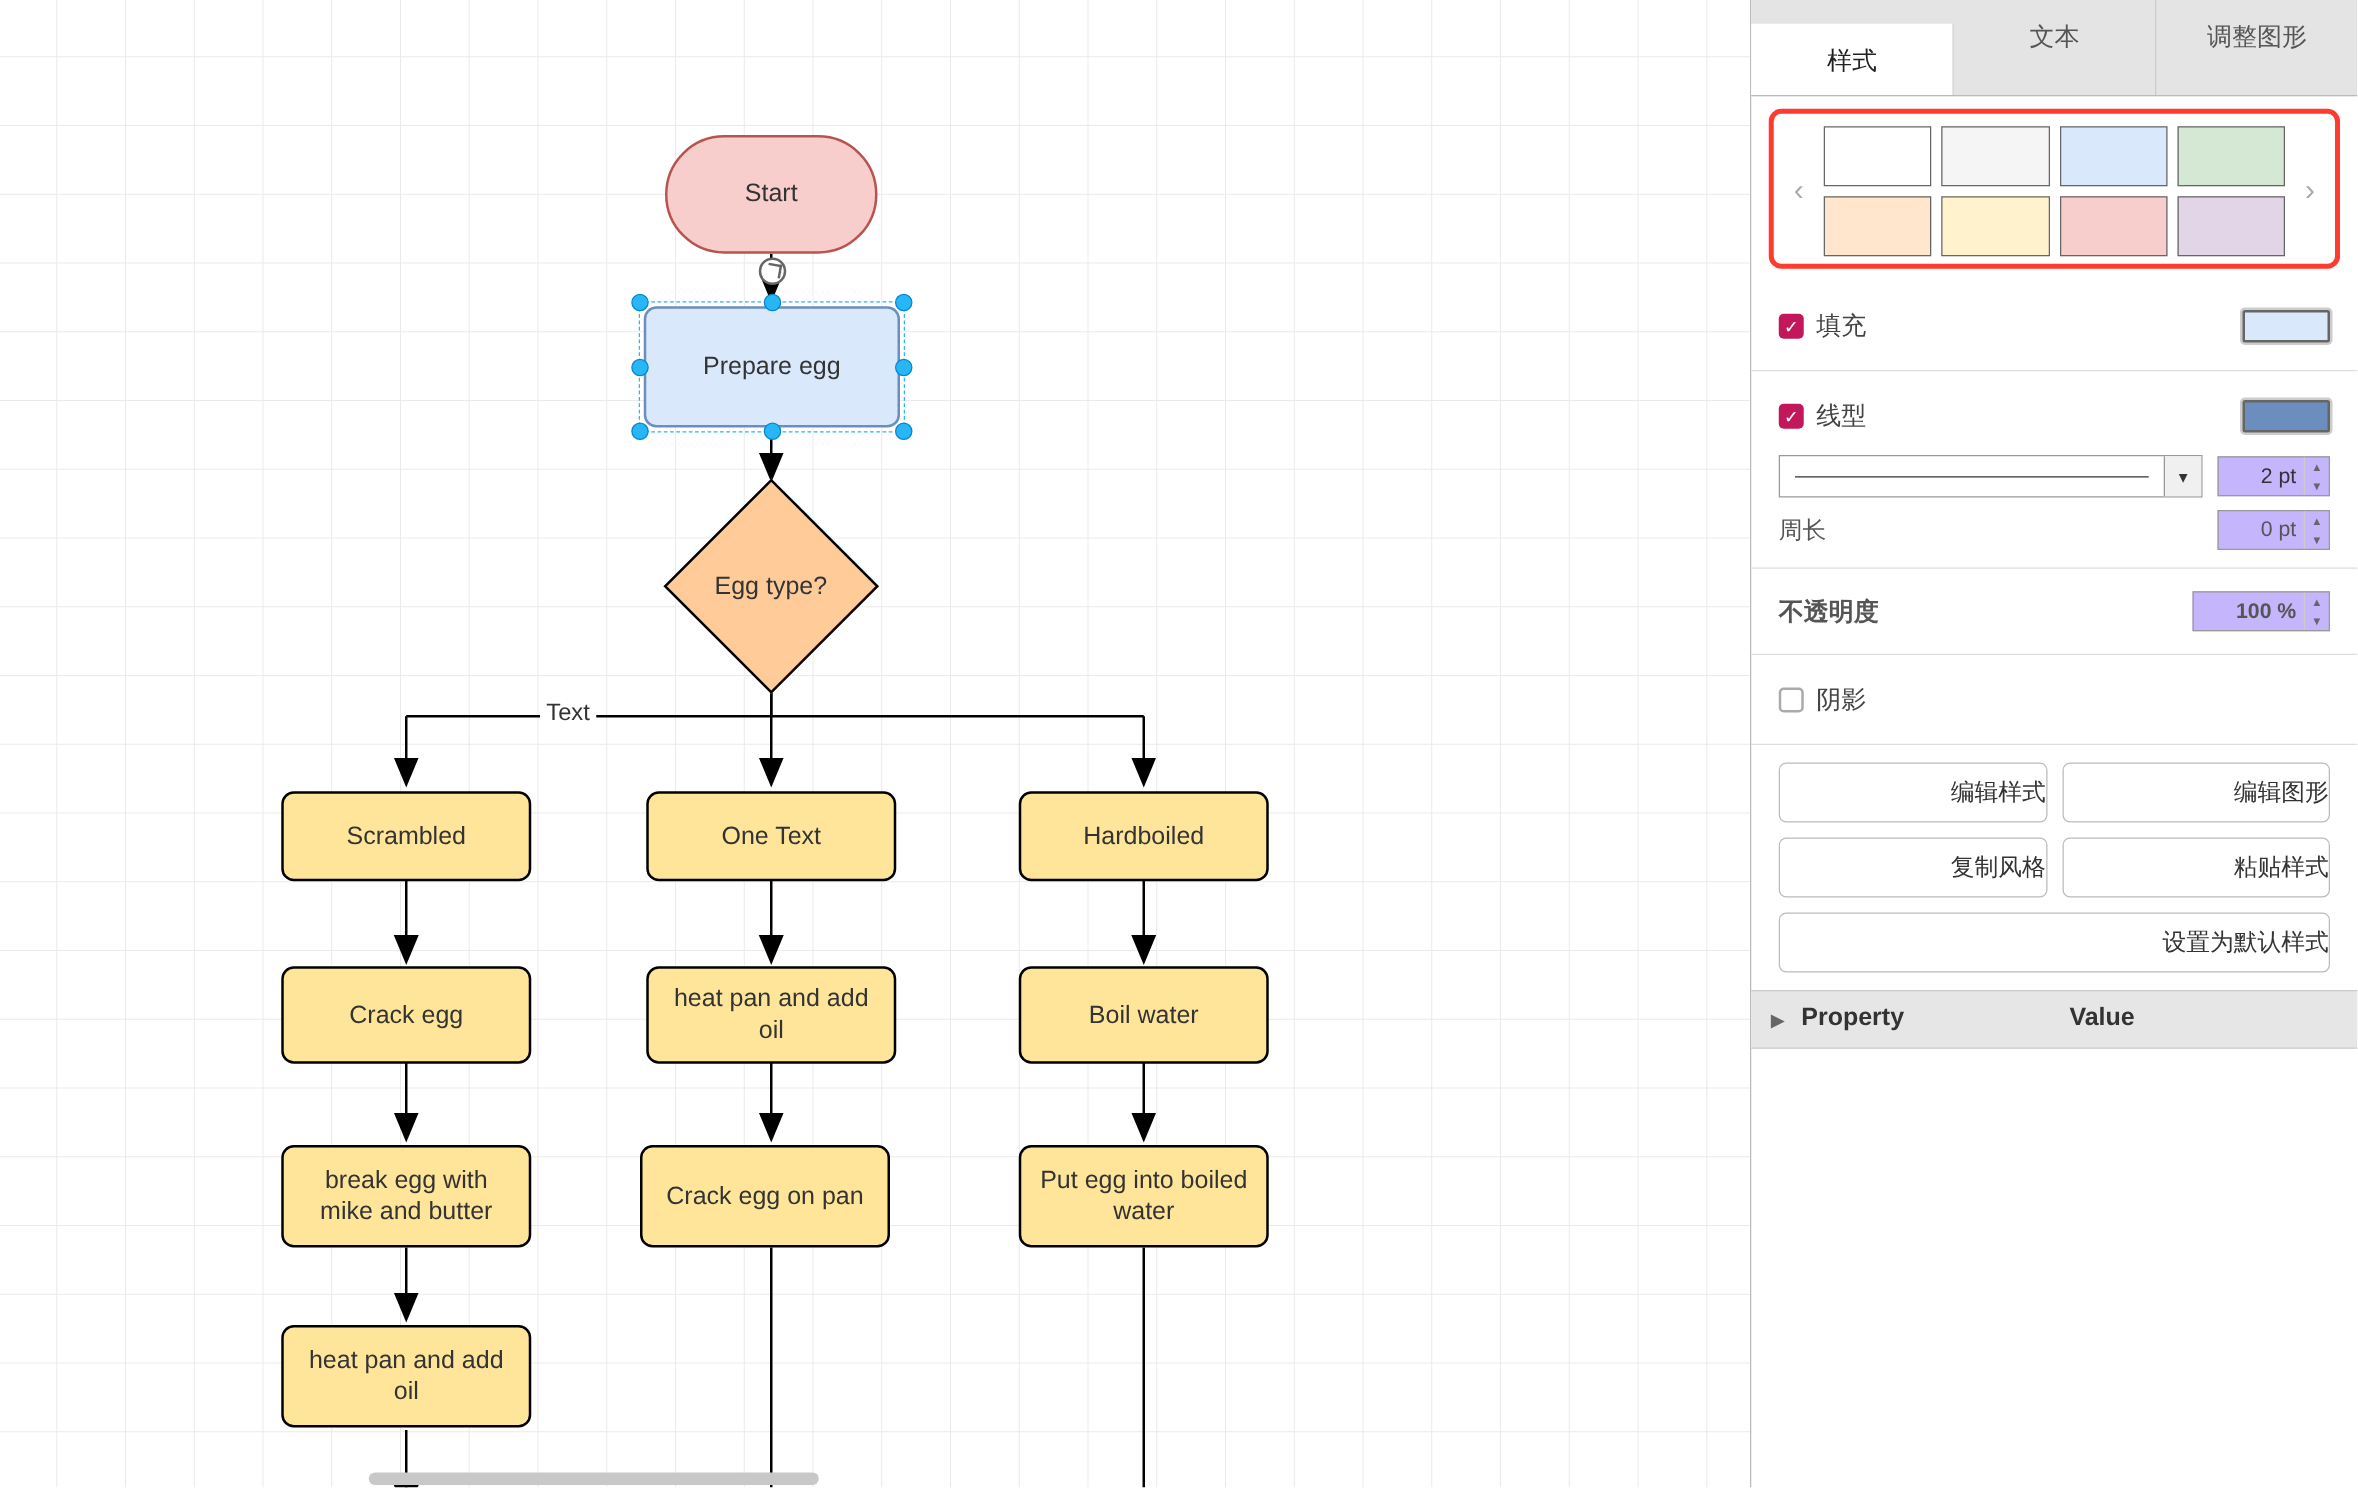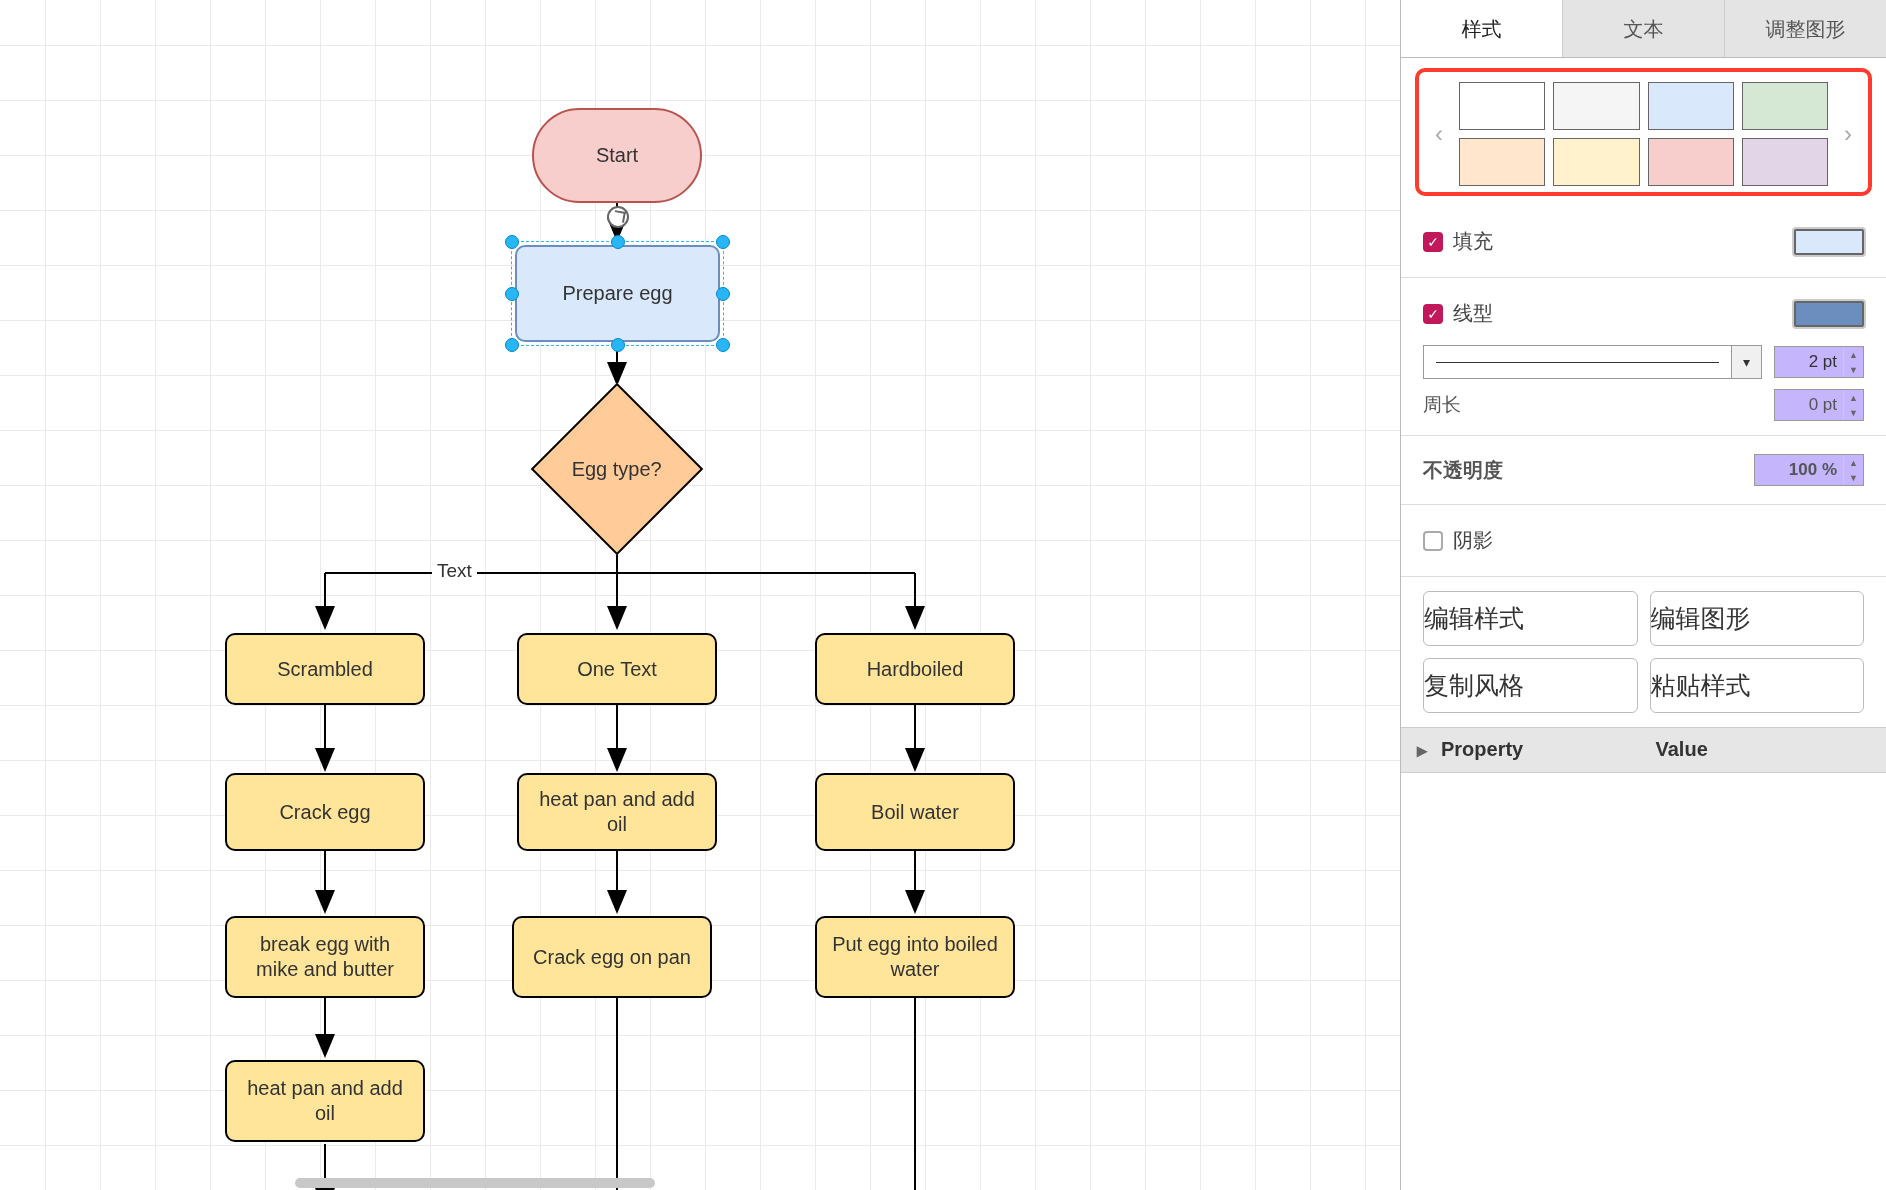--- a/index.html
+++ b/index.html
@@ -144,20 +144,21 @@
     font-size: 20px;
     color: #555;
     border-right: 1px solid #ccc;
     cursor: pointer;
   }
   .tab:last-child { border-right: none; }
   .tab.active {
     background: #fff;
     color: #222;
     font-weight: 400;
+    margin-top: 19px;
   }
 
   .section {
     padding: 14px 22px;
     border-bottom: 1px solid #ddd;
   }
   .swatch-block {
     padding: 10px 14px;
   }
   .swatch-highlight {
@@ -297,22 +298,22 @@
     padding: 14px 22px;
     display: grid;
     grid-template-columns: 1fr 1fr;
     gap: 12px;
   }
   .btn {
     border: 1px solid #bbb;
     border-radius: 6px;
     background: #fff;
     padding: 10px 0;
-    text-align: left;
-    font-size: 25px;
+    text-align: right;
+    font-size: 19px;
     cursor: pointer;
   }
   .btn.wide { grid-column: span 2; }
 
   .prop-header {
     display: flex;
     background: #e6e6e6;
     border-top: 1px solid #ccc;
     border-bottom: 1px solid #ccc;
     padding: 10px 16px;
@@ -526,20 +527,21 @@
         <span>阴影</span>
       </label>
     </div>
   </div>
 
   <div class="btns">
     <div class="btn">编辑样式</div>
     <div class="btn">编辑图形</div>
     <div class="btn">复制风格</div>
     <div class="btn">粘贴样式</div>
+    <div class="btn wide">设置为默认样式</div>
   </div>
 
   <div class="prop-header">
     <span class="expand">▸</span>
     <span class="col1">Property</span>
     <span class="col2">Value</span>
   </div>
 </div>
 
 </body></html>

